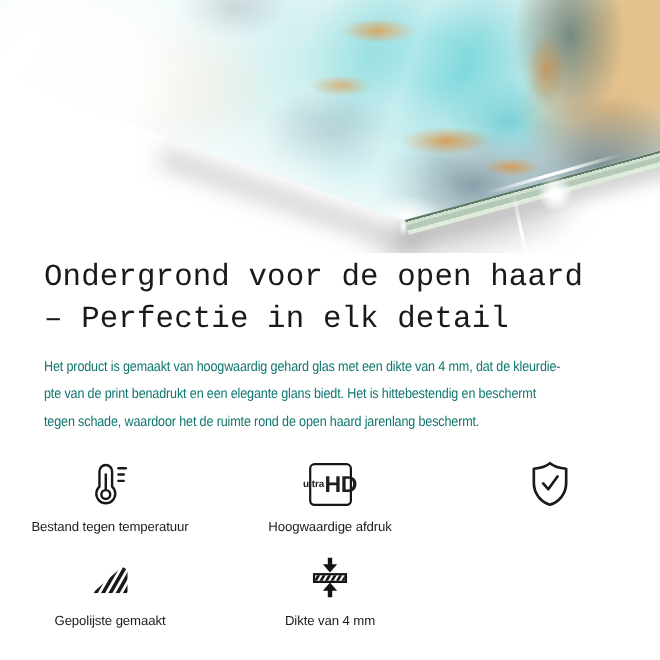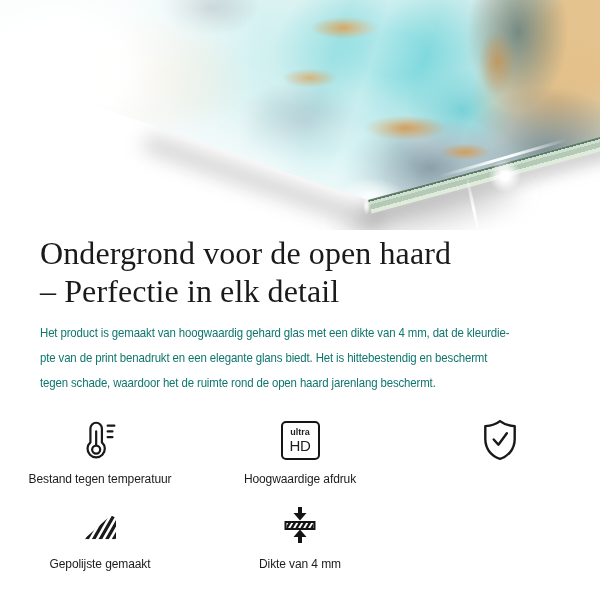--- a/index.html
+++ b/index.html
@@ -73,35 +73,35 @@
     background:linear-gradient(90deg,rgba(255,255,255,0),rgba(255,255,255,.95) 42%,#ffffff 50%,rgba(255,255,255,.95) 58%,rgba(255,255,255,0));
     transform:rotate(-16deg);}
   .sparkle .ray2{width:74px;height:2.5px;margin-left:-37px;margin-top:-1.25px;
     background:linear-gradient(90deg,rgba(255,255,255,0),#ffffff 50%,rgba(255,255,255,0));
     transform:rotate(78deg);}
   .sparkle .glow{position:absolute;left:-16px;top:-16px;width:32px;height:32px;border-radius:50%;
     background:radial-gradient(circle,#ffffff 0 18%,rgba(255,255,255,.65) 40%,rgba(220,240,244,0) 72%);}
 
   
   .content{position:absolute;left:0;top:230px;width:600px;}
-  .headline{margin:4px 0 0;padding:0 40px;font-family:Liberation Serif, serif;font-weight:400;
-    font-size:32px;line-height:38px;color:#1a1a1a;letter-spacing:.1px;}
+  .headline{margin:4px 0 0;padding:0 40px;font-family:Liberation Mono, monospace;font-weight:400;
+    font-size:28px;line-height:38px;color:#1a1a1a;letter-spacing:.1px;}
   .para{margin-top:10px;padding:0 0 0 40px;font-size:13px;line-height:25px;color:#0f766e;letter-spacing:-.15px;}
   .para .pline{white-space:nowrap;transform:scaleX(.88);transform-origin:0 50%;}
 
   
   .features{margin-top:20px;display:grid;grid-template-columns:repeat(3,200px);row-gap:14px;width:600px;}
   .feature{display:flex;flex-direction:column;align-items:center;}
   .icon-box{height:50px;display:flex;align-items:center;justify-content:center;}
   .feature-label{margin-top:7px;font-size:12px;letter-spacing:-.1px;color:#1c1c1c;white-space:nowrap;}
   .icon-stroke{stroke:#191919;fill:none;stroke-width:2.3;stroke-linecap:round;stroke-linejoin:round;}
   .ultrahd{width:35px;height:35px;border:2.6px solid #151515;border-radius:5px;
-    display:flex;flex-direction:column;align-items:center;justify-content:center;line-height:1;}
+    display:flex;align-items:center;justify-content:center;line-height:1;}
   .ultrahd .t1{font-size:9px;font-weight:700;letter-spacing:0;}
-  .ultrahd .t2{font-size:15px;font-weight:400;margin-top:1px;letter-spacing:-.3px;}
+  .ultrahd .t2{font-size:21px;font-weight:700;margin-top:1px;letter-spacing:-.3px;}
 </style>
 </head>
 <body>
 
 <div class="canvas">
 
   <div class="hero">
     <div class="shadow shadow-left"></div>
     <div class="shadow shadow-front"></div>
     <div class="shadow shadow-corner"></div>

